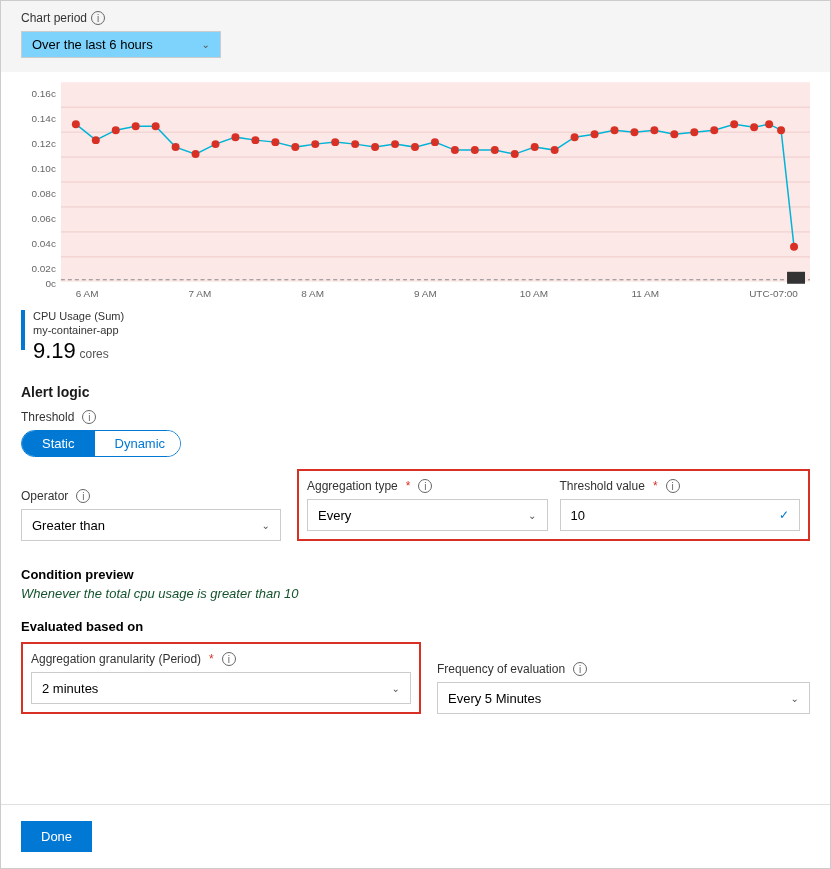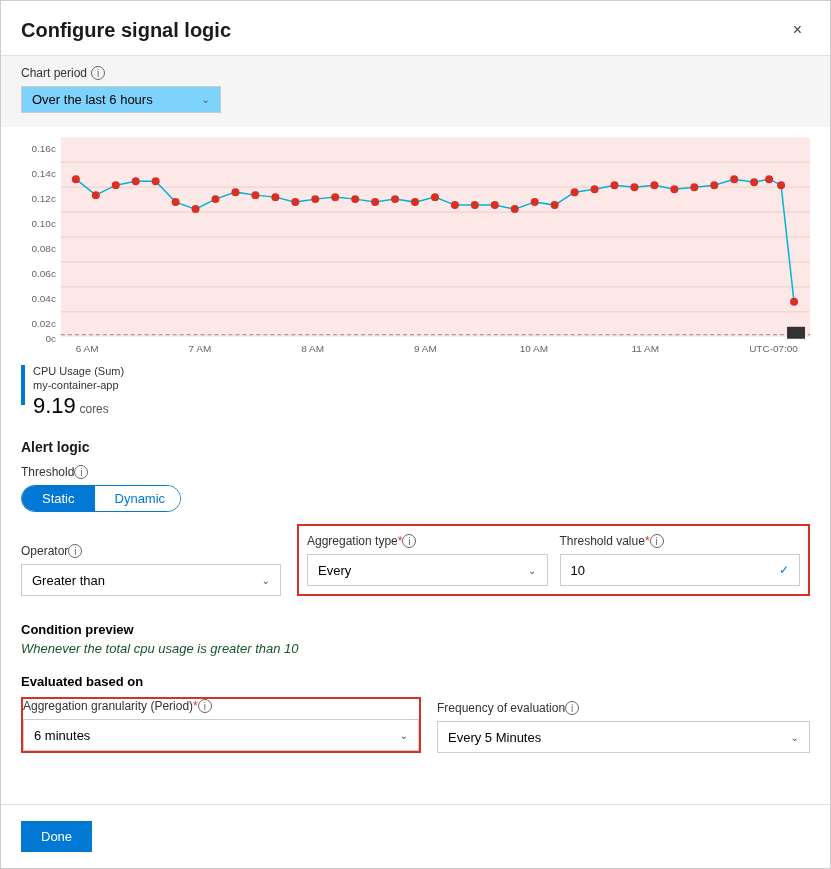--- a/index.html
+++ b/index.html
@@ -126,21 +126,21 @@
       font-weight: 600;
       color: #1a1a1a;
       margin-bottom: 10px;
     }
     .field-label {
       font-size: 12px;
       color: #333;
       margin-bottom: 6px;
       display: flex;
       align-items: center;
-      gap: 0;
+      gap: 8px;
     }
     .threshold-toggle {
       display: flex;
       border-radius: 20px;
       border: 1px solid #0078d4;
       overflow: hidden;
       width: 160px;
       margin-bottom: 12px;
     }
     .toggle-option {
@@ -200,21 +200,21 @@
       padding: 8px 20px 10px 20px;
     }
     .evaluated-row {
       display: flex;
       gap: 16px;
       align-items: flex-end;
     }
 
     .highlighted-eval {
       border: 2px solid #d93025;
-      padding: 0;
+      padding: 8px;
     }
 
     .dialog-footer {
       padding: 16px 20px;
       border-top: 1px solid #e0e0e0;
       margin-top: auto;
     }
     .done-btn {
       background: #0078d4;
       color: #fff;
@@ -233,24 +233,20 @@
       color: #0078d4;
     }
 
     .required-star { color: #d93025; }
   </style>
 </head>
 <body>
 
 <div class="dialog">
 
-  <div class="dialog-header">
-    <span class="dialog-title">Configure signal logic</span>
-    <button class="close-btn">×</button>
-  </div>
 
   <div class="chart-period-section">
     <div class="chart-period-label">
       <span>Chart period</span>
       <span class="info-icon">i</span>
     </div>
     <div class="period-dropdown">
       <span>Over the last 6 hours</span>
       <span class="chevron">⌄</span>
     </div>
@@ -409,21 +405,21 @@
     <div style="font-size:13px;font-weight:600;margin-bottom:8px;">Evaluated based on</div>
     <div class="evaluated-row">
 
       <div class="highlighted-eval" style="width:400px;">
         <div class="field-label">
           <span>Aggregation granularity (Period)</span>
           <span class="required-star"> *</span>
           <span class="info-icon">i</span>
         </div>
         <div class="dropdown-field">
-          <span>6 minutes</span>
+          <span>2 minutes</span>
           <span class="chevron">⌄</span>
         </div>
       </div>
 
       <div class="form-group" style="flex:1;">
         <div class="field-label">
           <span>Frequency of evaluation</span>
           <span class="info-icon">i</span>
         </div>
         <div class="dropdown-field">

